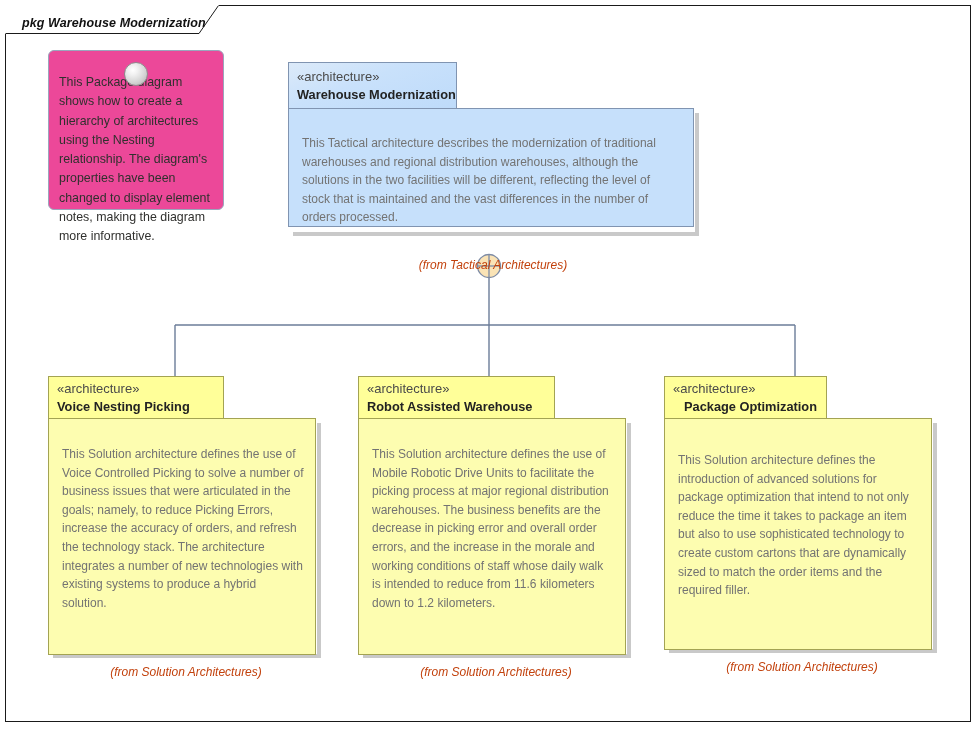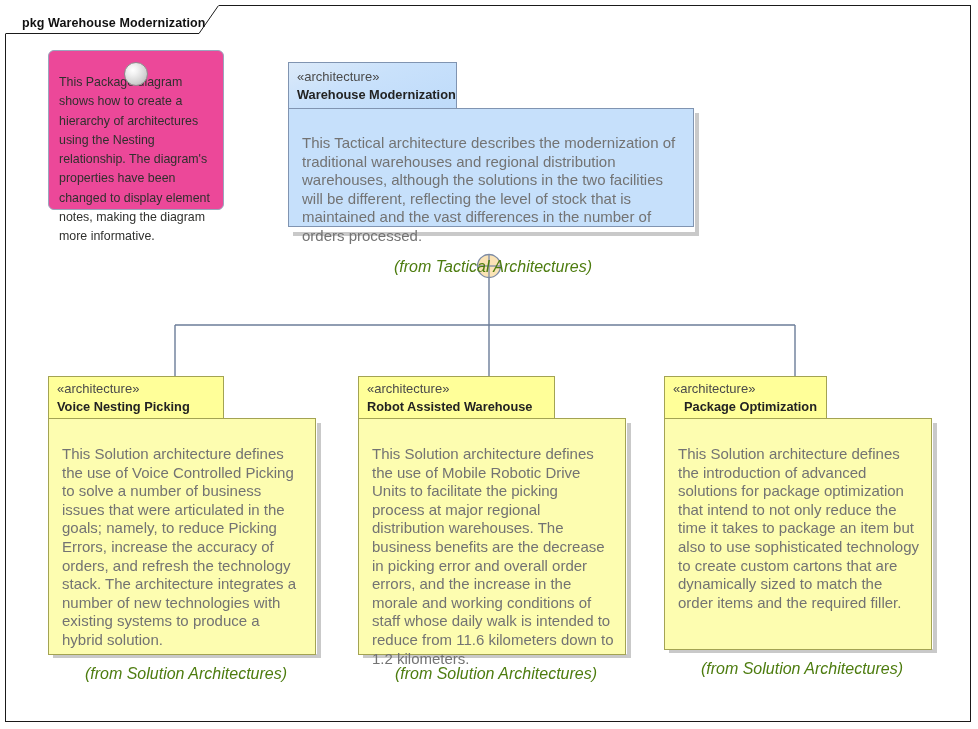--- a/index.html
+++ b/index.html
@@ -47,20 +47,21 @@
   }
   #frame-title {
     position: absolute;
     left: 17px;
     top: 11px;
     font-size: 12.5px;
     font-weight: bold;
     color: #111111;
     letter-spacing: 0.1px;
     white-space: nowrap;
+    font-style: italic;
   }
 
   
   #note {
     position: absolute;
     left: 48px;
     top: 50px;
     width: 176px;
     height: 160px;
     background: #ec4899;
@@ -142,29 +143,29 @@
   }
   .pkg-name {
     position: absolute;
     font-size: 12.8px;
     font-weight: bold;
     color: #232323;
     white-space: nowrap;
   }
   .pkg-note-text {
     position: absolute;
-    font-size: 15px;
+    font-size: 12px;
     line-height: 18.6px;
     color: #737373;
   }
   .pkg-from {
     position: absolute;
-    font-size: 16px;
+    font-size: 12px;
     font-style: italic;
-    color: #4d7c0f;
+    color: #c2410c;
     text-align: center;
     white-space: nowrap;
   }
 
   
   #pkg-tactical .pkg-tab {
     width: 169px;
     height: 47px;
     background: linear-gradient(160deg, #dceaf9 0%, #c9e1fb 42%, #bedbfa 100%);
     border-color: #8094b1;
@@ -259,17 +260,17 @@
     <div class="pkg-from" style="left:0px; top:289px; width:276px;">(from Solution Architectures)</div>
   </div>
 
   <div class="package pkg-solution" id="pkg-sol-2" style="left:664px; top:376px; width:276px; height:300px;">
     <div class="pkg-shadow" style="left:5px; top:273px; width:268px; height:4px;"></div>
     <div class="pkg-shadow" style="left:269px; top:47px; width:4px; height:230px;"></div>
     <div class="pkg-tab" style="width:163px; height:43px;"></div>
     <div class="pkg-body" style="top:42px; width:268px; height:232px;"></div>
     <div class="pkg-stereotype" style="left:9px; top:5px;">«architecture»</div>
     <div class="pkg-name" style="left:20px; top:23px;">Package Optimization</div>
-    <div class="pkg-note-text" style="left:14px; top:69px; width:242px;">This Solution architecture defines the introduction of advanced solutions for package optimization that intend to not only reduce the time it takes to package an item but also to use sophisticated technology to create custom cartons that are dynamically sized to match the order items and the required filler.</div>
+    <div class="pkg-note-text" style="left:14px; top:75px; width:242px;">This Solution architecture defines the introduction of advanced solutions for package optimization that intend to not only reduce the time it takes to package an item but also to use sophisticated technology to create custom cartons that are dynamically sized to match the order items and the required filler.</div>
     <div class="pkg-from" style="left:0px; top:284px; width:276px;">(from Solution Architectures)</div>
   </div>
 
 </div>
 
 </body></html>

